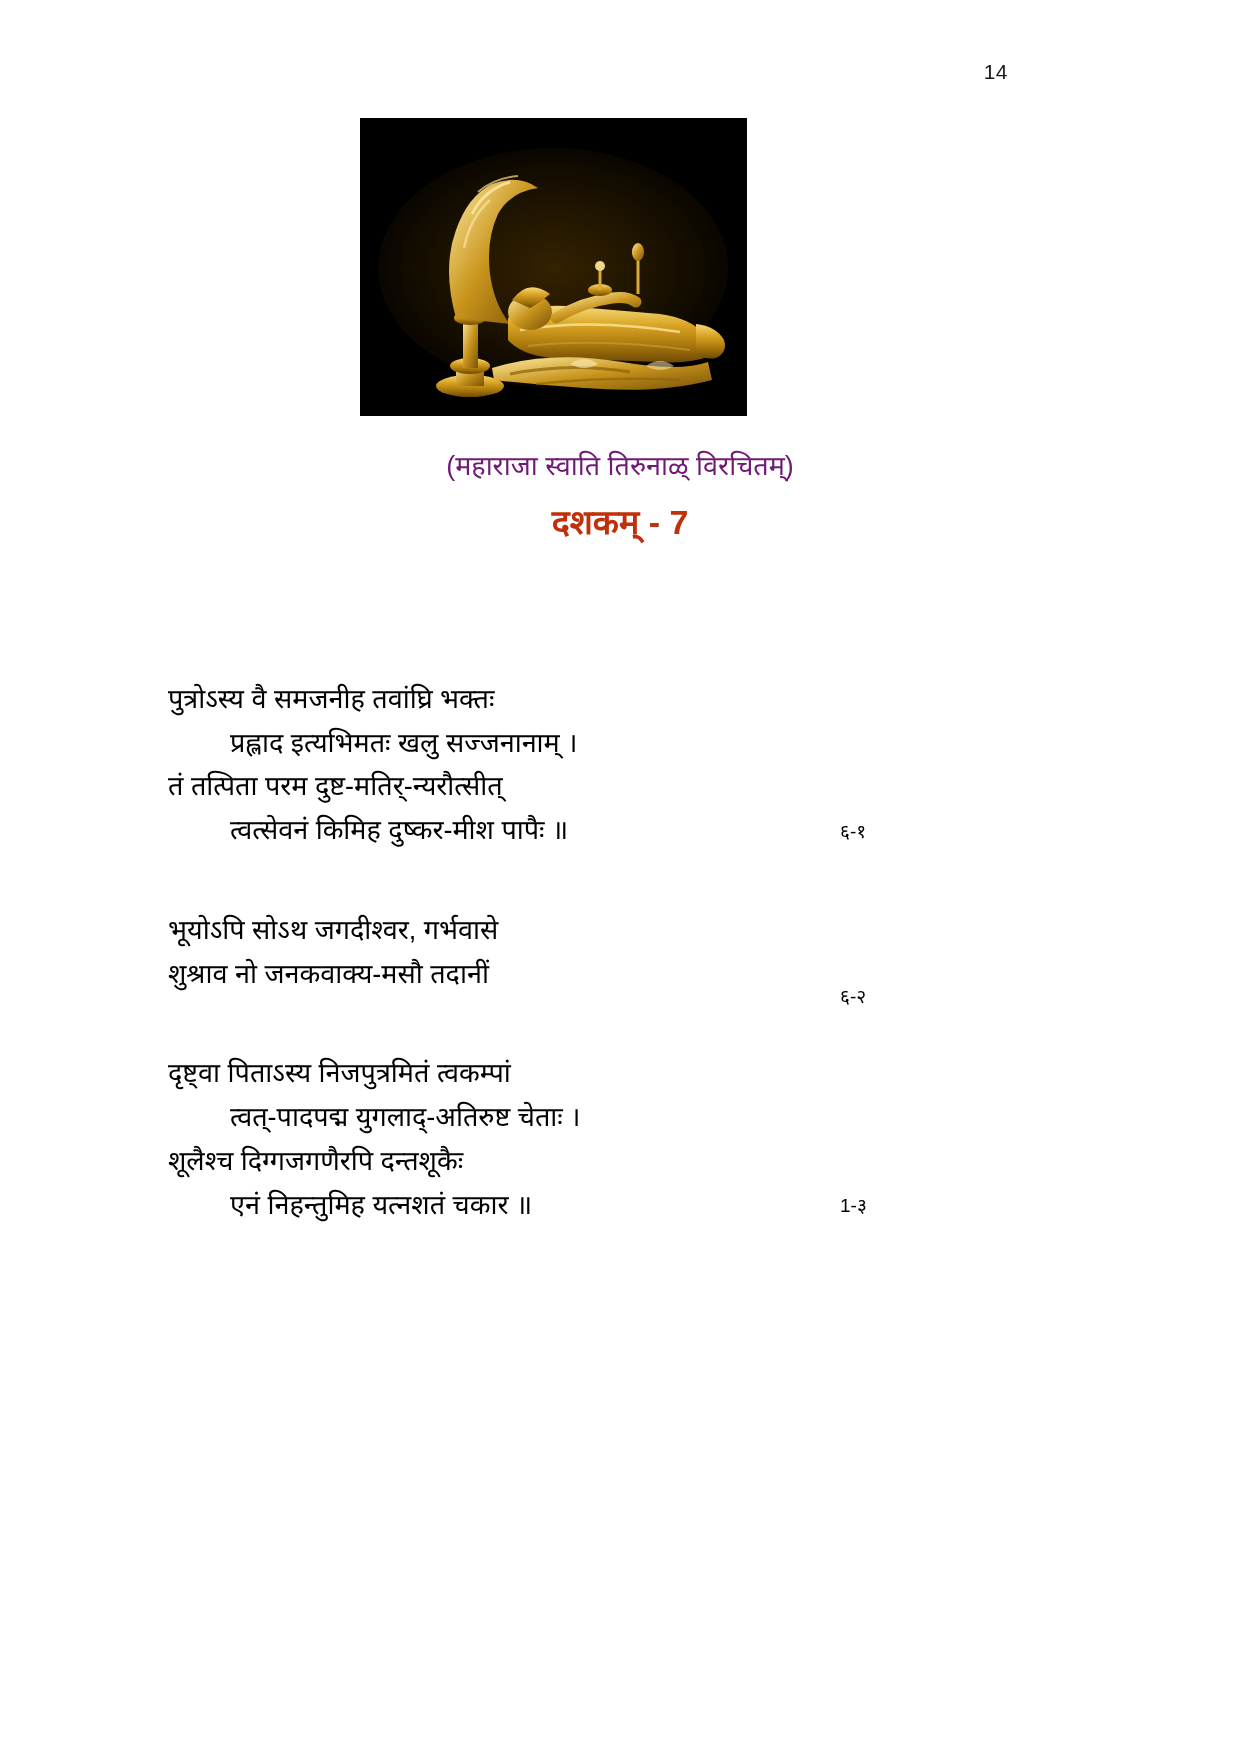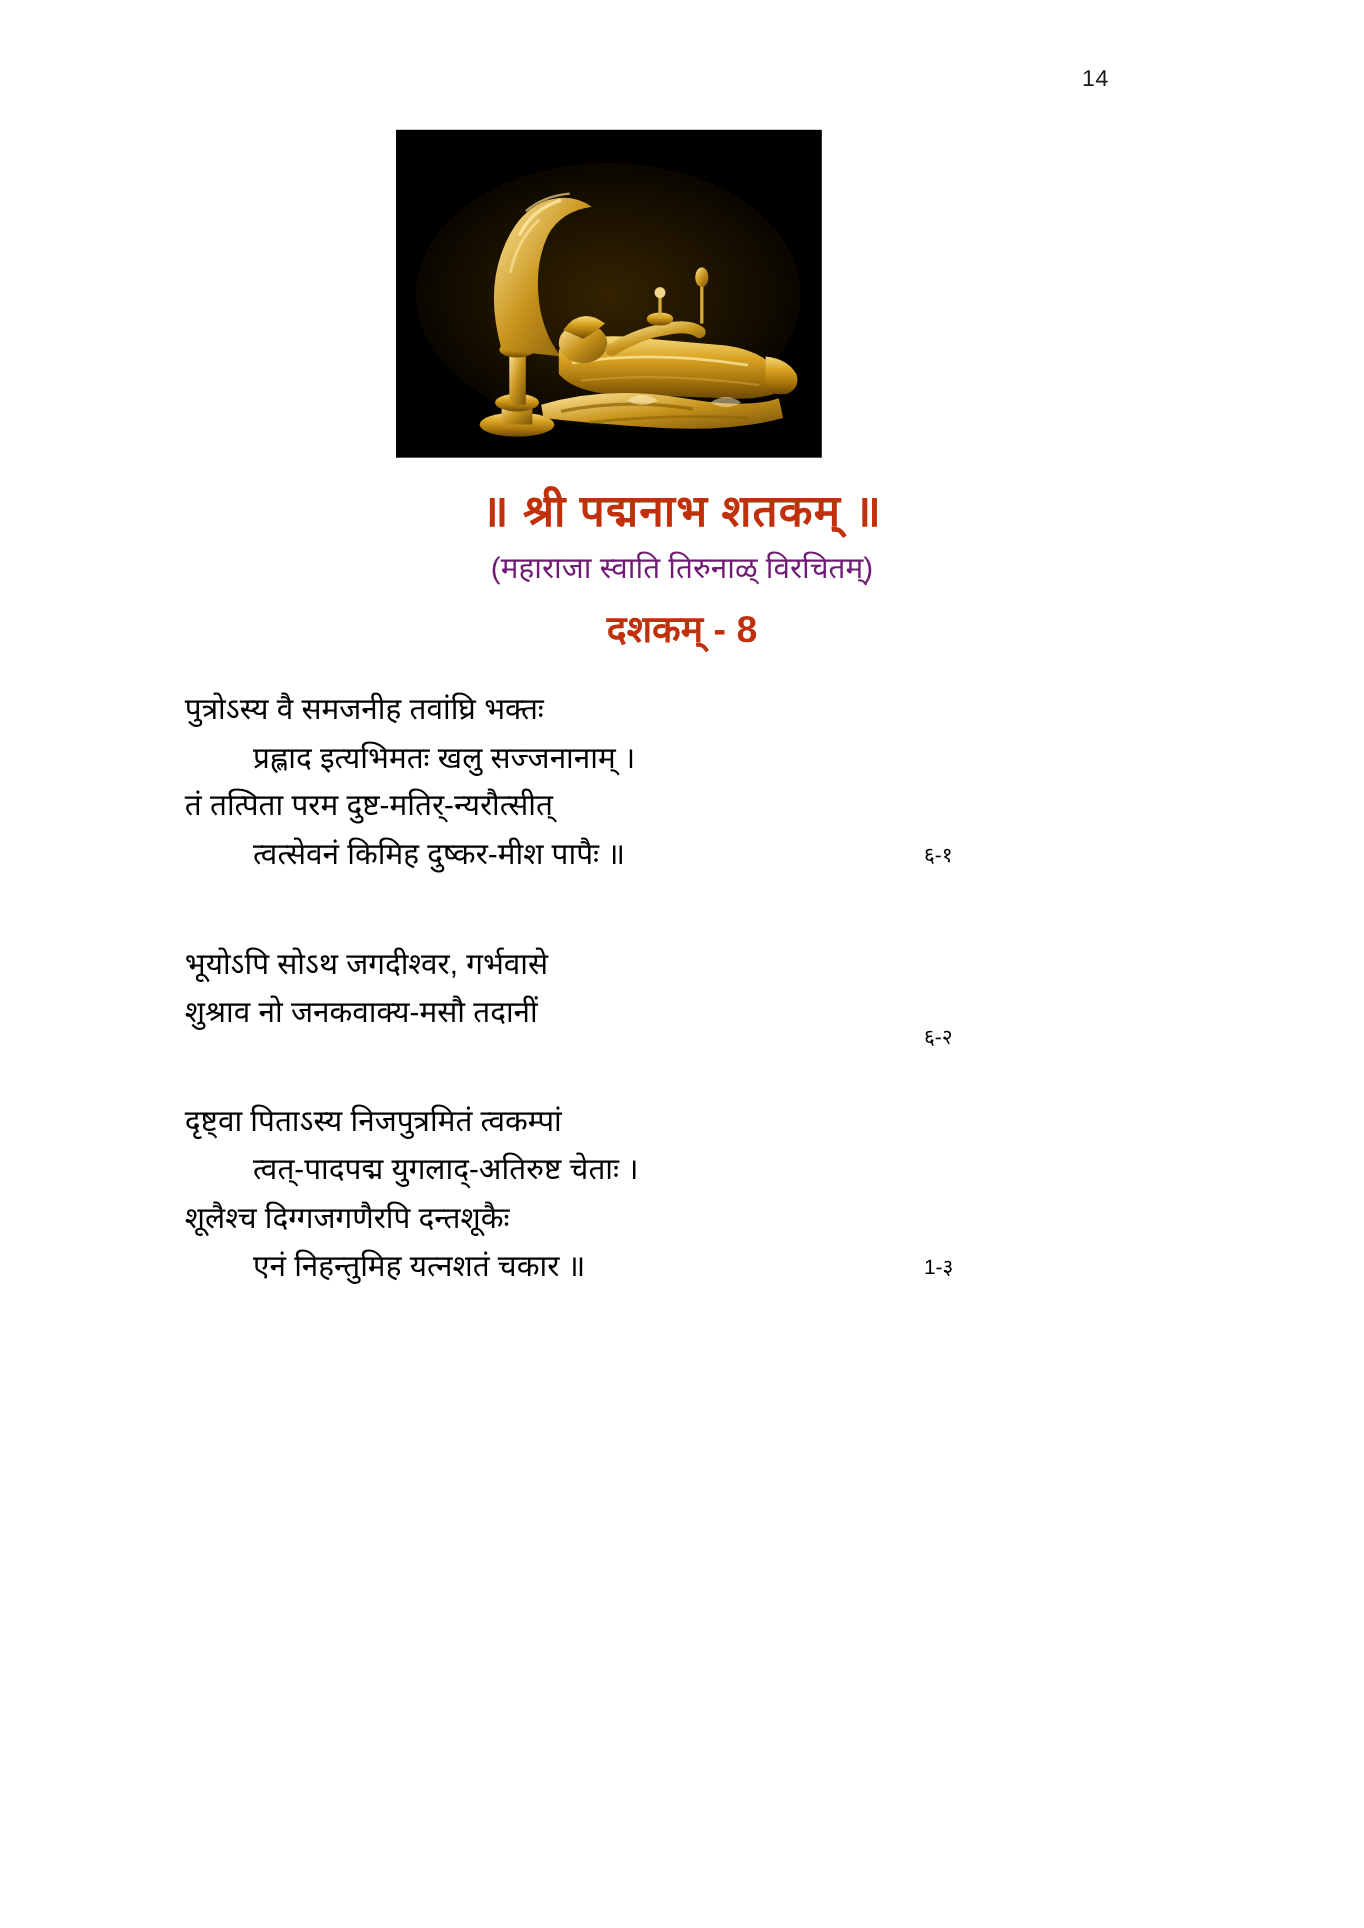--- a/index.html
+++ b/index.html
@@ -74,21 +74,21 @@
     color: #c0300a;
     font-size: 34px;
     font-weight: bold;
     margin-top: 12px;
   }
 
   
   .verses {
     position: absolute;
     left: 168px;
-    top: 624px;
+    top: 678px;
     width: 920px;
   }
   .verse {
     margin-bottom: 56px;
     position: relative;
   }
   .verse:last-child { margin-bottom: 0; }
   .line {
     font-size: 27px;
     line-height: 1.62;
@@ -172,23 +172,22 @@
       <path d="M150 256 Q210 244 270 254" stroke="#8a6206" stroke-width="3" fill="none" opacity="0.7"></path>
       <path d="M176 266 Q250 258 320 262" stroke="#8a6206" stroke-width="2.5" fill="none" opacity="0.6"></path>
       <path d="M210 246 Q224 236 238 246 Q224 254 210 246 Z" fill="#fbe6ae" opacity="0.65"></path>
       <path d="M286 248 Q300 238 314 248 Q300 256 286 248 Z" fill="#fbe6ae" opacity="0.55"></path>
 
       <path d="M336 206 Q356 208 364 222 Q368 234 356 240 Q344 242 336 236 Z" fill="url(#gold)"></path>
     </svg>
   </div>
 
   <div class="title-block">
-    <div class="title-main">॥ श्री पद्मनाभ शतकम् ॥</div>
     <div class="title-sub">(महाराजा स्वाति तिरुनाळ् विरचितम्)</div>
-    <div class="title-section">दशकम् - 8</div>
+    <div class="title-section">दशकम् - 7</div>
   </div>
 
   <div class="verses">
 
     <div class="verse">
       <div class="line">पुत्रोऽस्य वै समजनीह तवांघ्रि भक्तः</div>
       <div class="line indent">प्रह्लाद इत्यभिमतः खलु सज्जनानाम् ।</div>
       <div class="line">तं तत्पिता परम दुष्ट-मतिर्-न्यरौत्सीत्</div>
       <div class="verse-row">
         <div class="line indent">त्वत्सेवनं किमिह दुष्कर-मीश पापैः ॥</div>

